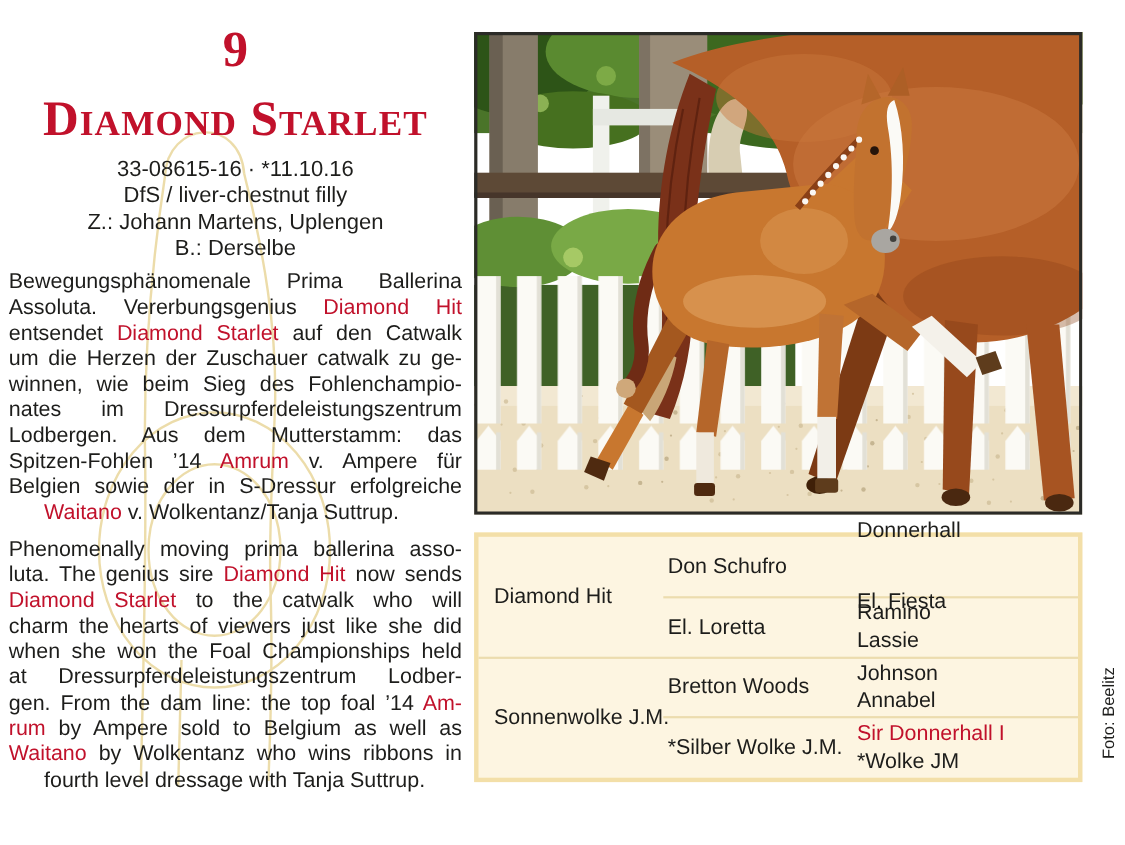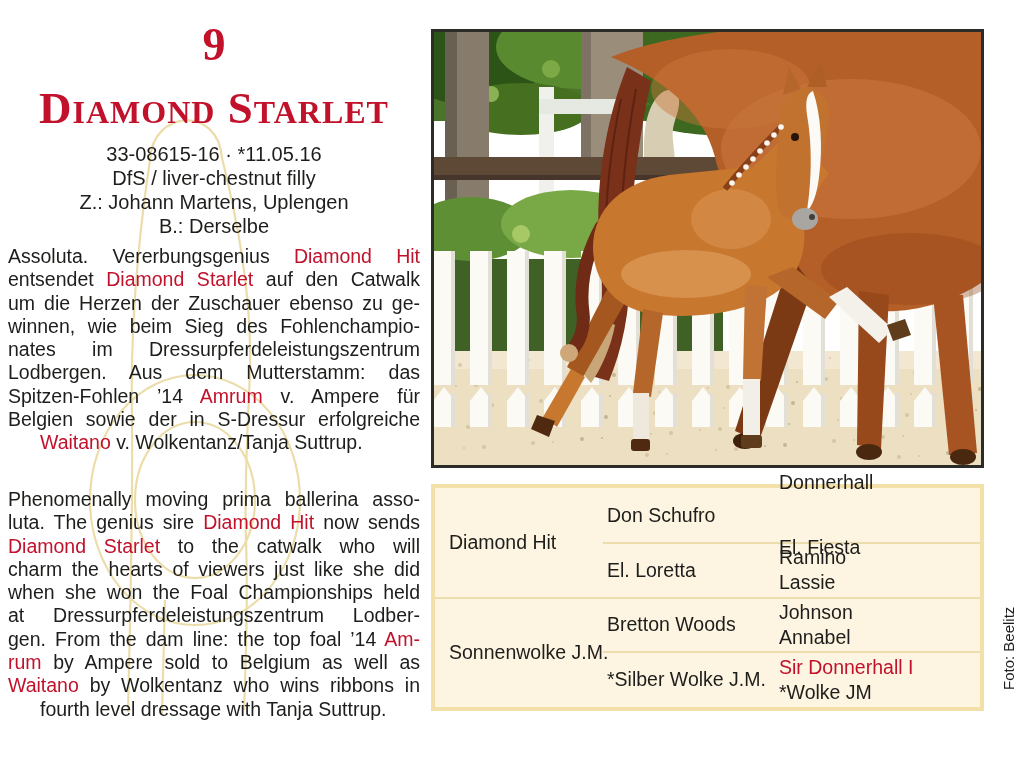--- a/index.html
+++ b/index.html
@@ -53,30 +53,31 @@
       <path d="M222,158 C240,230 252,300 250,370 C248,430 244,480 246,540 C248,600 246,660 244,710"></path>
       <ellipse cx="195" cy="500" rx="105" ry="125"></ellipse>
       <ellipse cx="195" cy="500" rx="60" ry="78"></ellipse>
       <path d="M165,600 L162,715"></path>
     </g>
   </svg>
 
   <div class="abs catalog-number">9</div>
   <div class="abs horse-title">Diamond Starlet</div>
   <div class="abs details">
-      <div>33-08615-16 · *11.05.16</div>
+      <div>33-08615-16 · *11.10.16</div>
       <div>DfS / liver-chestnut filly</div>
       <div>Z.: Johann Martens, Uplengen</div>
       <div>B.: Derselbe</div>
     </div>
 
   <div class="abs para para-de">
+      <div class="tline"><span>Bewegungsphänomenale Prima Ballerina</span></div>
       <div class="tline"><span>Assoluta. Vererbungsgenius </span><span class="red">Diamond Hit</span></div>
       <div class="tline"><span>entsendet </span><span class="red">Diamond Starlet</span><span> auf den Catwalk</span></div>
-      <div class="tline"><span>um die Herzen der Zuschauer ebenso zu ge-</span></div>
+      <div class="tline"><span>um die Herzen der Zuschauer catwalk zu ge-</span></div>
       <div class="tline"><span>winnen, wie beim Sieg des Fohlenchampio-</span></div>
       <div class="tline"><span>nates im Dressurpferdeleistungszentrum</span></div>
       <div class="tline"><span>Lodbergen. Aus dem Mutterstamm: das</span></div>
       <div class="tline"><span>Spitzen-Fohlen ’14 </span><span class="red">Amrum</span><span> v. Ampere für</span></div>
       <div class="tline"><span>Belgien sowie der in S-Dressur erfolgreiche</span></div>
       <div class="tline noj"><span class="red">Waitano</span><span> v. Wolkentanz/Tanja Suttrup.</span></div>
     </div>
   <div class="abs para para-en">
       <div class="tline"><span>Phenomenally moving prima ballerina asso-</span></div>
       <div class="tline"><span>luta. The genius sire </span><span class="red">Diamond Hit</span><span> now sends</span></div>

